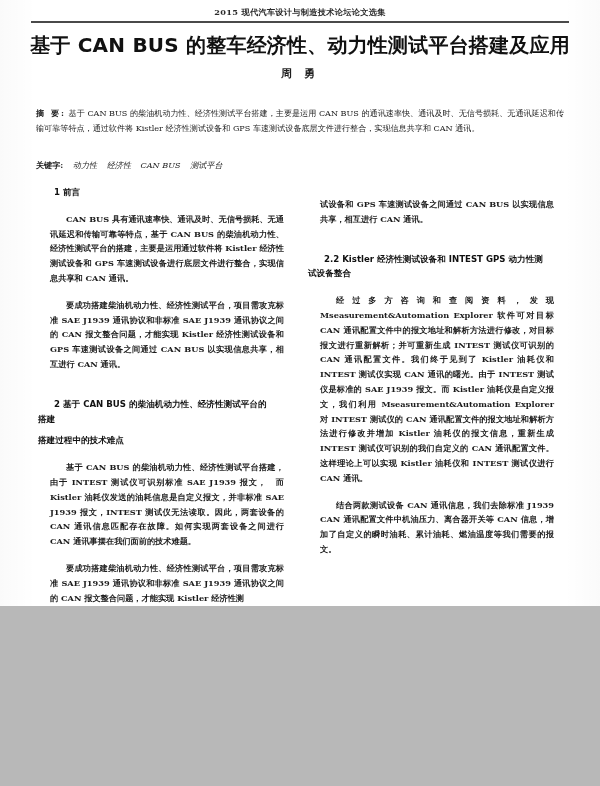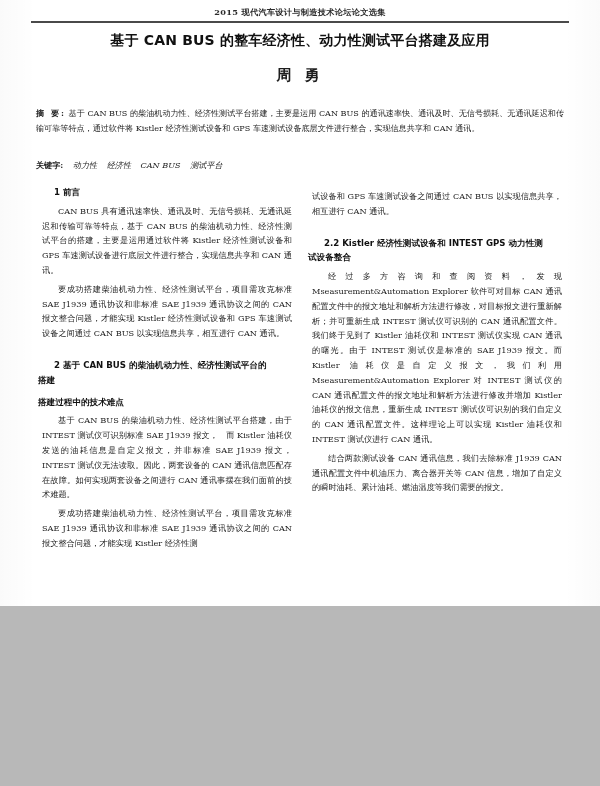--- a/index.html
+++ b/index.html
@@ -45,32 +45,32 @@
     background: #4a4a4a;
   }
   
   .title {
     position: absolute;
     top: 32px;
     left: 30px;
     right: 30px;
     text-align: center;
     font-family: "DejaVu Sans", "Liberation Sans", sans-serif;
-    font-size: 14px;
+    font-size: 20px;
     font-weight: bold;
     color: #111;
     letter-spacing: 0.2px;
   }
   .author {
     position: absolute;
     top: 66px;
     left: 0; right: 0;
     text-align: center;
     font-family: "DejaVu Serif", "Liberation Serif", serif;
-    font-size: 15px;
+    font-size: 11px;
     font-weight: bold;
     color: #1e1e1e;
     letter-spacing: 4px;
     filter: blur(0.2px);
   }
   .affil {
     position: absolute;
     top: 84px;
     left: 0; right: 0;
     text-align: center;
@@ -118,22 +118,23 @@
     font-family: "DejaVu Serif", "Liberation Serif", serif;
     font-size: 8.2px;
     line-height: 14.8px;
     color: #1c1c1c;
     text-align: justify;
     filter: blur(0.16px);
   }
   .col.left  { left: 38px; }
   .col.right { left: 308px; }
   .col p {
-    margin: 4px;
+    margin: 12px;
     text-indent: 16px;
+    font-weight: bold;
   }
   .col p.noindent { text-indent: 0; }
   .col h2, .col h3 {
     margin: 0;
     font-family: "DejaVu Sans", "Liberation Sans", sans-serif;
     font-weight: bold;
     font-size: 8.6px;
     line-height: 14.8px;
     color: #111;
     text-indent: 16px;

